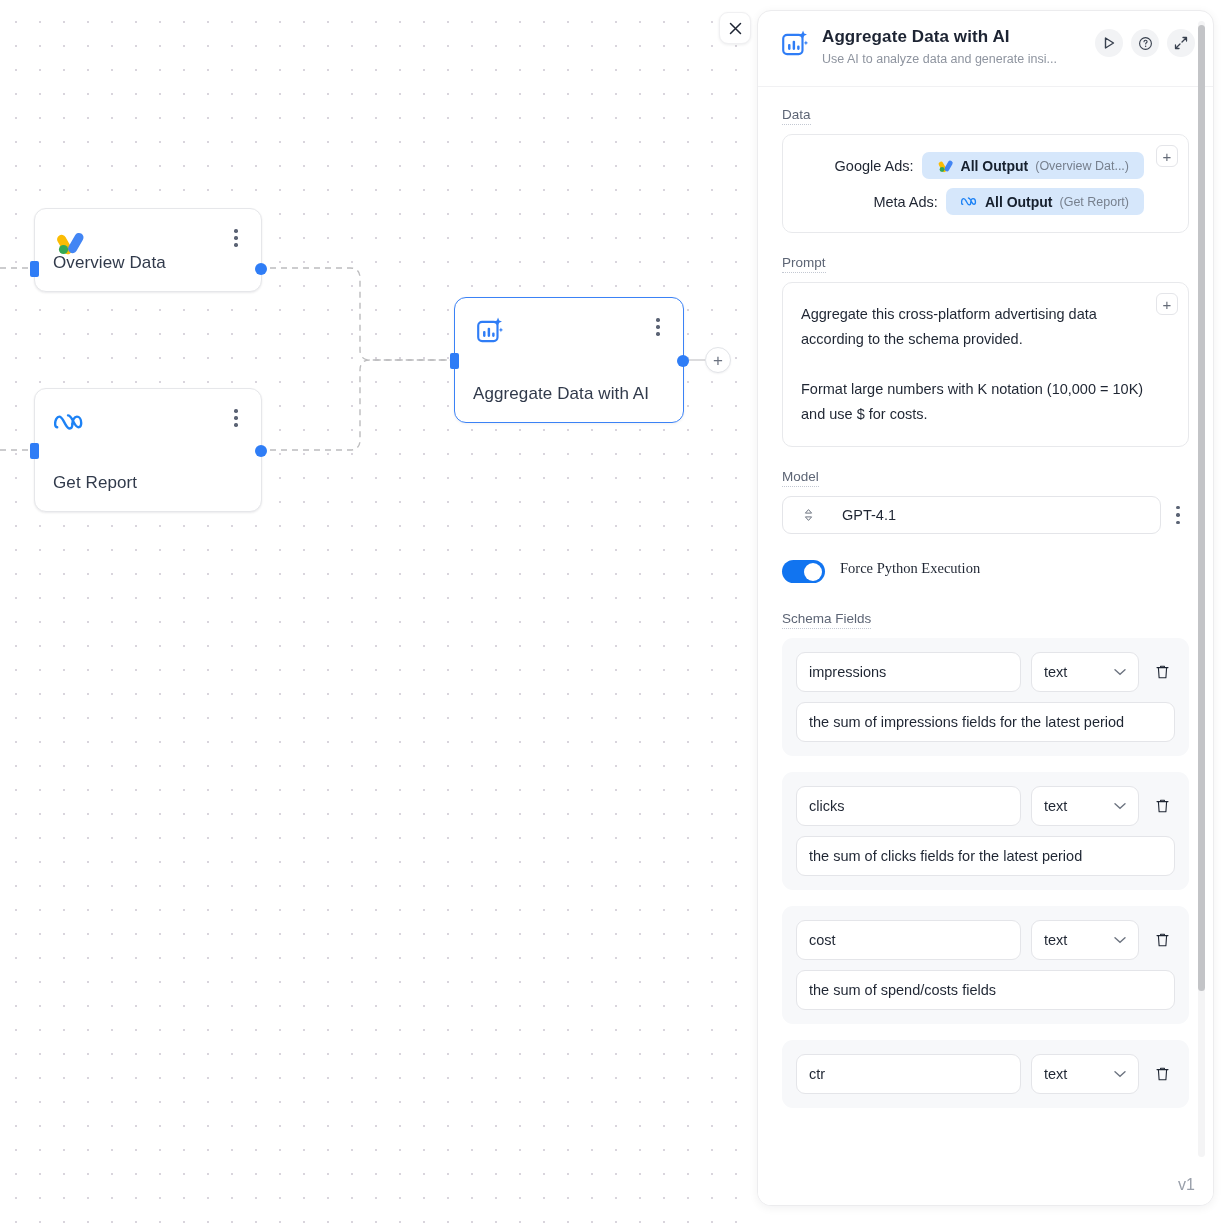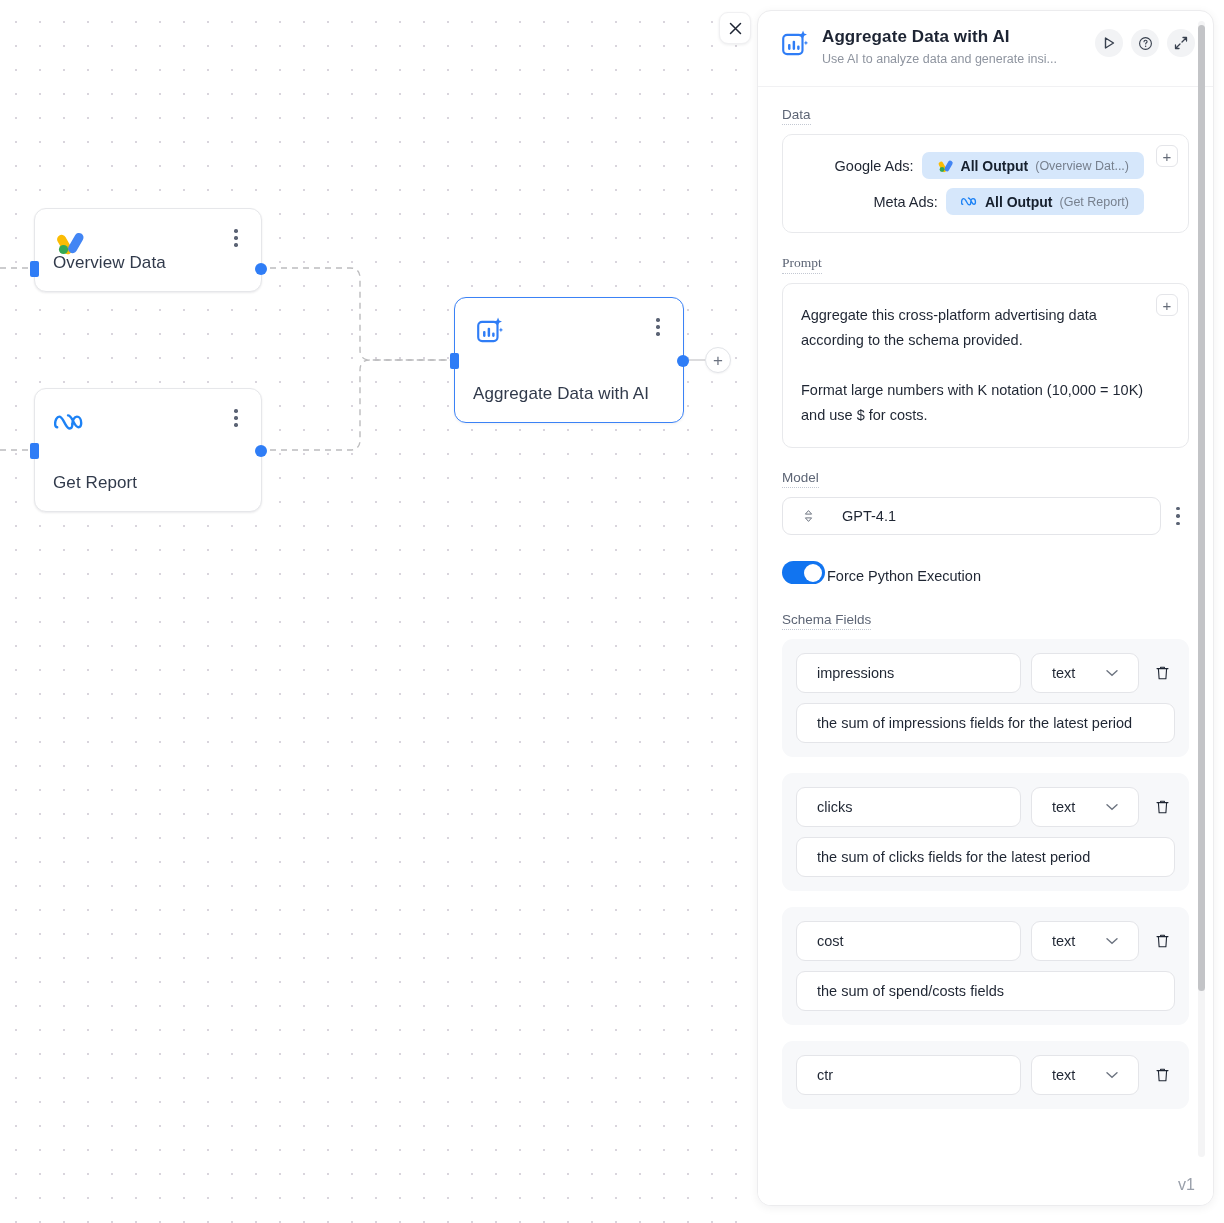--- a/index.html
+++ b/index.html
@@ -100,29 +100,29 @@
   .prompt-gap { height:25px; }
 
   .model-row { display:flex; align-items:center; gap:6px; }
   .select-box { flex:1 1 auto; height:38px; border:1px solid #e4e5e9; border-radius:9px; background:#fff;
      display:flex; align-items:center; padding:0 20px; gap:28px; cursor:pointer; }
   .select-val { font-size:14.5px; color:#1f2633; }
   .kebab-v { width:22px; height:30px; display:flex; flex-direction:column; align-items:center;
      justify-content:center; gap:4px; cursor:pointer; }
   .kebab-v i { width:3.4px; height:3.4px; border-radius:50%; background:#5b6374; display:block; }
 
-  .toggle-row { display:flex; align-items:flex-end; gap:2px; margin-top:26px; }
+  .toggle-row { display:flex; align-items:flex-start; gap:15px; margin-top:26px;font-family:Liberation Serif, serif; }
   .toggle { width:43px; height:23px; border-radius:12px; background:#1174f0; position:relative; cursor:pointer; }
   .toggle .knob { position:absolute; top:2.5px; left:22px; width:18px; height:18px; border-radius:50%; background:#fff; }
   .toggle-lbl { font-size:14.5px; color:#1f2633; }
 
   .field-group { background:#f7f8fa; border-radius:11px; padding:14px; margin-bottom:16px; }
   .fg-top { display:flex; align-items:center; gap:10px; }
   .inp { height:40px; border:1px solid #e4e5e9; border-radius:9px; background:#fff;
-     display:flex; align-items:center; padding:0 20px; font-size:14.5px; color:#1f2633; }
+     display:flex; align-items:center; padding:0 12px; font-size:14.5px; color:#1f2633; }
   .inp.name { flex:1 1 auto; }
   .inp.type { width:108px; justify-content:space-between; cursor:pointer; }
   .trash { width:26px; height:26px; display:flex; align-items:center; justify-content:center; cursor:pointer; flex:0 0 auto;}
   .fg-desc { margin-top:10px; height:40px; }
 
   .panel-footer { position:absolute; left:0; right:0; bottom:0; height:40px; background:#fff;
      display:flex; align-items:center; justify-content:flex-end; padding-right:18px; }
   .ver { font-size:16px; color:#9aa0ab; }
 
   
@@ -292,21 +292,21 @@
                   </svg>
                 </span>
                 <span class="chip-main">All Output</span>
                 <span class="chip-sub">(Get Report)</span>
               </span>
             </div>
           </div>
         </div>
 
         
-        <div class="sec-label" style="margin-top:22px;font-family:Liberation Serif, serif;">Prompt</div>
+        <div class="sec-label" style="margin-top:22px;">Prompt</div>
         <div class="card prompt-card">
           <div class="plus-btn">+</div>
           <div class="prompt-p">Aggregate this cross-platform advertising data according to the schema provided.</div>
           <div class="prompt-gap"></div>
           <div class="prompt-p">Format large numbers with K notation (10,000 = 10K) and use $ for costs.</div>
         </div>
 
         
         <div class="sec-label" style="margin-top:22px;">Model</div>
         <div class="model-row">

